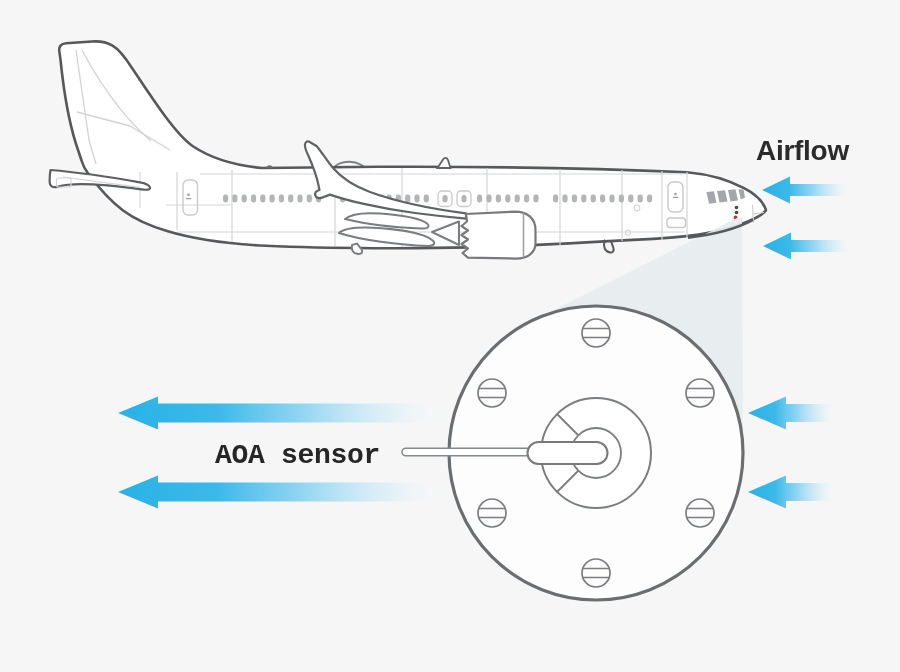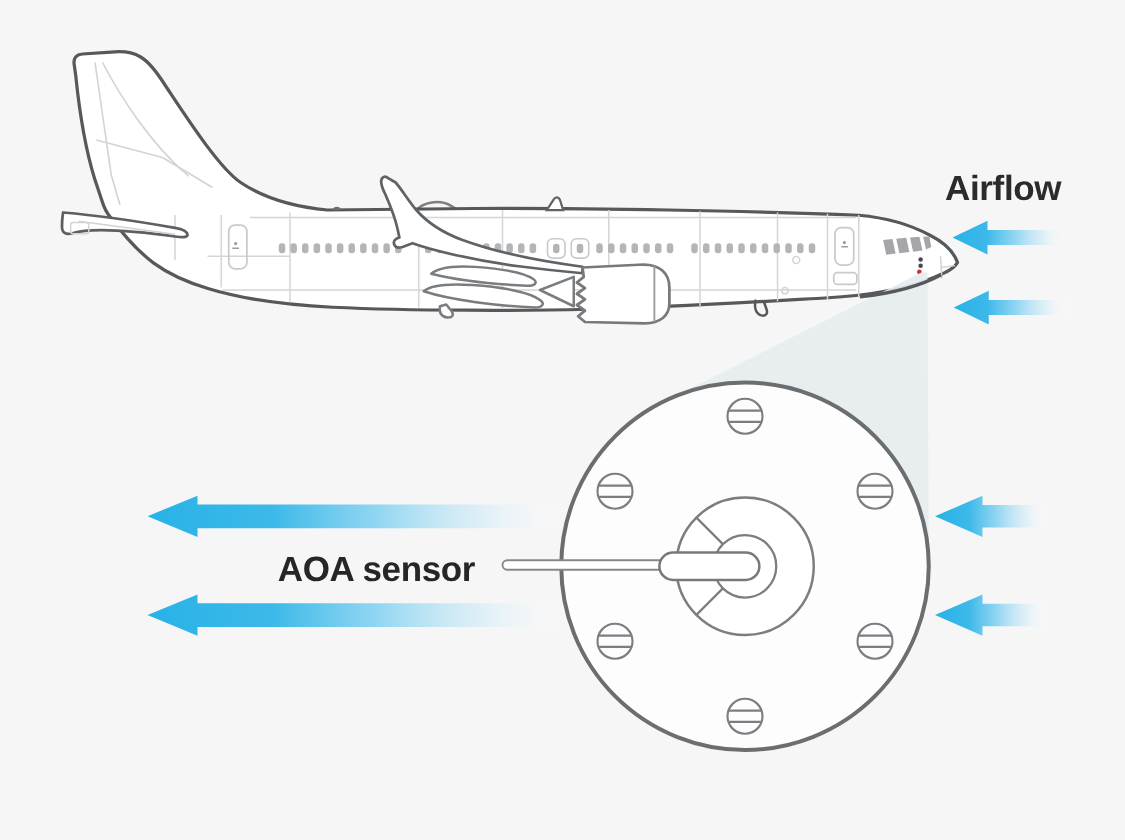--- a/index.html
+++ b/index.html
@@ -14,21 +14,21 @@
   .label{
     position:absolute;
     font-weight:700;
     font-size:28px;
     line-height:1.05;
     color:#2b2b2b;
     letter-spacing:-0.3px;
     white-space:nowrap;
   }
   #airflow-label{left:740px;top:136px;width:125px;text-align:center;}
-  #aoa-label{left:170px;top:441px;width:210px;text-align:right;color:#262626;}
+  #aoa-label{left:170px;top:441px;width:210px;text-align:right;color:#262626;font-family:Liberation Mono, monospace;}
 </style>
 </head>
 <body>
 
 <div id="stage">
 
 <svg id="art" width="900" height="672" viewBox="0 0 900 672">
   <defs>
     <linearGradient id="ag" x1="0" y1="0" x2="1" y2="0">
       <stop offset="0" stop-color="#28b2e7"></stop>

